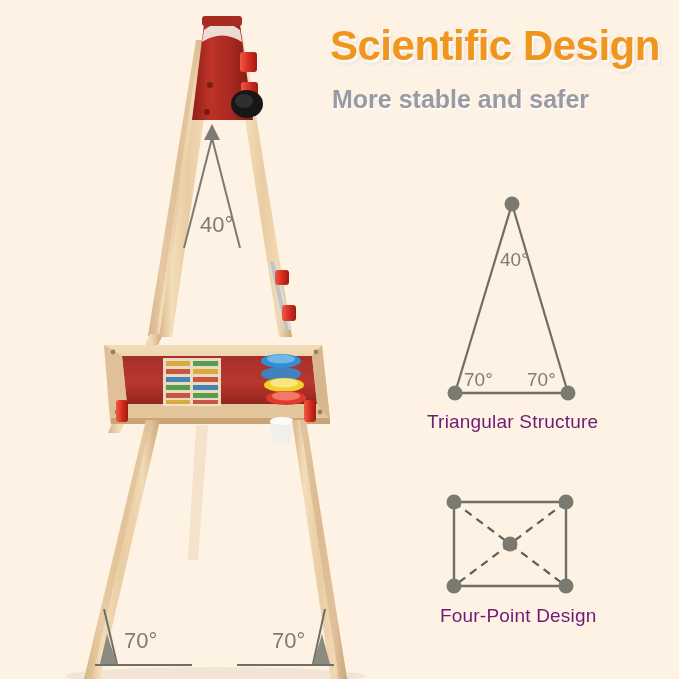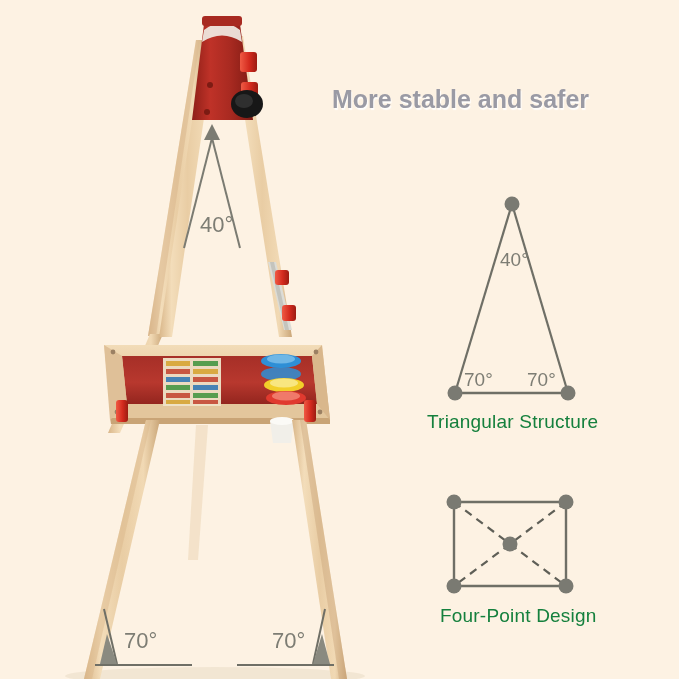--- a/index.html
+++ b/index.html
@@ -39,21 +39,21 @@
     font-weight: bold;
     color: #9a9aa4;
     white-space: nowrap;
     text-shadow: 1px 2px 1px rgba(255,255,255,0.9);
   }
 
   
   .caption {
     position: absolute;
     font-size: 19px;
-    color: #15803d;
+    color: #701a75;
     white-space: nowrap;
     letter-spacing: 0.2px;
   }
   #caption-triangle { left: 427px; top: 411px; }
   #caption-square   { left: 440px; top: 605px; }
 
   
   .layer {
     position: absolute;
     left: 0; top: 0;
@@ -251,18 +251,19 @@
       <line x1="454" y1="502" x2="566" y2="586" stroke="#5f5f57" stroke-width="2.2" stroke-dasharray="8 6"></line>
       <line x1="566" y1="502" x2="454" y2="586" stroke="#5f5f57" stroke-width="2.2" stroke-dasharray="8 6"></line>
       <circle cx="454" cy="502" r="7.5" fill="#7a7a72"></circle>
       <circle cx="566" cy="502" r="7.5" fill="#7a7a72"></circle>
       <circle cx="454" cy="586" r="7.5" fill="#7a7a72"></circle>
       <circle cx="566" cy="586" r="7.5" fill="#7a7a72"></circle>
       <circle cx="510" cy="544" r="7.5" fill="#7a7a72"></circle>
     </g>
   </svg>
 
+  <div id="title">Scientific Design</div>
   <div id="subtitle">More stable and safer</div>
 
   <div class="caption" id="caption-triangle">Triangular Structure</div>
   <div class="caption" id="caption-square">Four-Point Design</div>
 
 </div>
 
 </body></html>

